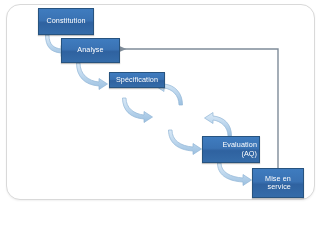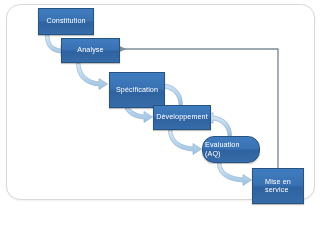--- a/index.html
+++ b/index.html
@@ -39,21 +39,21 @@
   }
   .node {
     position: absolute;
     box-sizing: border-box;
     background: linear-gradient(to bottom, #3f7cbf 0%, #3a72b3 45%, #2f62a0 55%, #356ca9 100%);
     border: 1px solid #27537f;
     color: #ffffff;
     display: flex;
     align-items: center;
     justify-content: center;
-    text-align: left;
+    text-align: right;
     line-height: 1.15;
     font-size: 7.2px;
     letter-spacing: 0.1px;
     padding: 1px 2px;
     box-shadow: 0 1px 1px rgba(0,0,0,0.25);
   }
   .node span { display: block; }
 </style>
 </head>
 <body>
@@ -117,32 +117,29 @@
   <div class="node" style="left:38px; top:8px; width:56px; height:27px;">
     <div>
       <span>Constitution</span>
     </div>
   </div>
 
   <div class="node" style="left:61px; top:38px; width:59px; height:25px;">
     <span>Analyse</span>
   </div>
 
-  <div class="node" style="left:109px; top:72px; width:56px; height:36px;">
+  <div class="node" style="left:109px; top:72px; width:56px; height:16px;">
     <span>Spécification</span>
   </div>
 
-  <div class="node" style="left:153px; top:105px; width:58px; height:25px;">
-    <span>Développement</span>
-  </div>
 
-  <div class="node" style="left:202px; top:136px; width:58px; height:27px;border-radius:12px;">
+  <div class="node" style="left:202px; top:136px; width:58px; height:27px;">
     <span>Evaluation (AQ)</span>
   </div>
 
-  <div class="node" style="left:252px; top:168px; width:52px; height:36px;">
+  <div class="node" style="left:252px; top:168px; width:52px; height:30px;">
     <div>
       <span>Mise en</span>
       <span>service</span>
     </div>
   </div>
 
 </div>
 
 </body></html>

